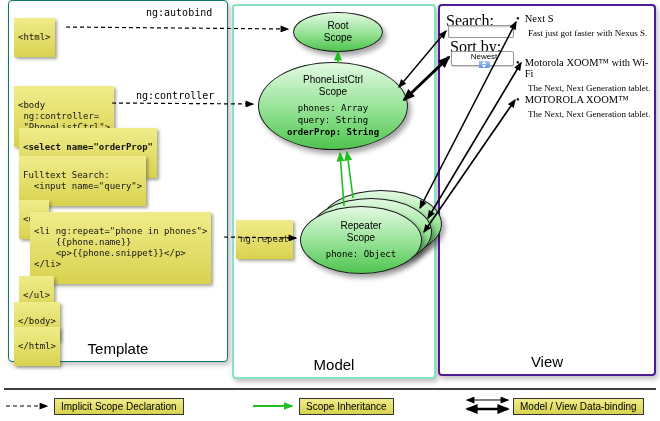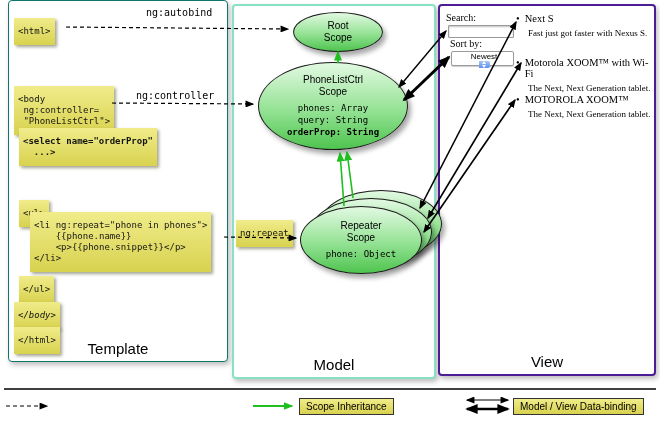--- a/index.html
+++ b/index.html
@@ -12,40 +12,40 @@
   .panel-template { left:8px;   top:0; width:218px; height:360px; border:1px solid #0f766e;text-decoration:underline; }
   .panel-model    { left:232px; top:4px;  width:200px; height:371px; border:2px solid #86e2c2; }
   .panel-view     { left:438px; top:4px;  width:214px; height:368px; border:2px solid #4c1d95; }
   .panel-label { position:absolute; bottom:4px; left:0; width:100%; text-align:center;
                  font-size:15px; color:#000; }
 
   
   .code { position:absolute; z-index:4; font-family:"DejaVu Sans Mono", monospace;
           font-size:9px; line-height:11px; white-space:pre; color:#141414;
           background:linear-gradient(to bottom,#f0ec8a,#d8d24f);
-          padding:8px 4px; box-shadow:2px 2px 3px rgba(90,90,60,0.55); }
+          padding:14px 4px; box-shadow:2px 2px 3px rgba(90,90,60,0.55); }
   .bold { font-weight:bold; }
   .arrow-label { position:absolute; z-index:6; font-family:"DejaVu Sans Mono", monospace;
                  font-size:10px; color:#000; }
 
   
   .scope { position:absolute; z-index:3; border:1px solid #1a1a1a; border-radius:50%;
            background:linear-gradient(to bottom,#e2f9e2 0%,#94e294 55%,#4fc44f 100%);
            box-shadow:3px 4px 5px rgba(0,0,0,0.35);
            display:flex; flex-direction:column; align-items:center; justify-content:center;
            text-align:center; }
   .scope-title { font-size:10px; line-height:12px; white-space:pre-line; color:#000; }
   .scope-props { margin-top:4px; font-family:"DejaVu Sans Mono", monospace; font-size:9px;
                  line-height:12px; color:#000; }
   .scope-props div { white-space:pre; }
   .scope-empty { z-index:2; }
 
   
   .serif { font-family:"Liberation Serif", serif; }
-  .view-text { position:absolute; z-index:4; font-size:10px; color:#000;text-align:center; }
+  .view-text { position:absolute; z-index:4; font-size:16px; color:#000;text-align:center; }
   .search-input { position:absolute; z-index:4; left:448px; top:25px; width:64px; height:11px;
                   border:1px solid #9a9a9a; background:#fff; border-radius:1px;
                   box-shadow:inset 0 1px 2px rgba(0,0,0,0.25); }
   .dropdown { position:absolute; z-index:4; left:451px; top:51px; width:58px; height:13px;
               border:1px solid #9a9a9a; background:#fff; border-radius:2px;
               display:flex; align-items:center; justify-content:space-between;
               font-size:8px; padding-left:3px; box-shadow:0 1px 1px rgba(0,0,0,0.2);flex-direction:column; }
   .dd-btn { width:11px; height:13px; border-radius:0 2px 2px 0;
             background:linear-gradient(to bottom,#a8c6f8,#5b8ef0);
             display:flex; flex-direction:column; align-items:center; justify-content:center; }
@@ -79,27 +79,29 @@
   <div class="panel panel-view">
     <div class="panel-label">View</div>
   </div>
 
   <div class="code" style="left:14px; top:18px;">&lt;html&gt;</div>
   <div class="code" style="left:14px; top:86px;">&lt;body
  ng:controller=
  "PhoneListCtrl"&gt;</div>
   <div class="code bold" style="left:19px; top:128px;">&lt;select name="orderProp"
   ...&gt;</div>
+  <div class="code" style="left:19px; top:156px;">Fulltext Search:
+  &lt;input name="query"&gt;</div>
   <div class="code" style="left:19px; top:200px;">&lt;ul&gt;</div>
   <div class="code" style="left:30px; top:212px;">&lt;li ng:repeat="phone in phones"&gt;
     {{phone.name}}
     &lt;p&gt;{{phone.snippet}}&lt;/p&gt;
 &lt;/li&gt;</div>
   <div class="code" style="left:19px; top:276px;">&lt;/ul&gt;</div>
-  <div class="code" style="left:14px; top:302px;font-style:italic;">&lt;/body&gt;</div>
+  <div class="code" style="left:14px; top:302px;">&lt;/body&gt;</div>
   <div class="code" style="left:14px; top:327px;">&lt;/html&gt;</div>
 
   <div class="arrow-label" style="left:146px; top:7px;">ng:autobind</div>
   <div class="arrow-label" style="left:136px; top:90px;">ng:controller</div>
   <div class="code" style="left:236px; top:220px;">ng:repeat</div>
 
   <div class="scope" style="left:293px; top:12px; width:88px; height:38px;">
     <div class="scope-title">Root
 Scope</div>
   </div>
@@ -149,20 +151,21 @@
     <div class="view-item-desc">The Next, Next Generation tablet.</div>
   </div>
   <div class="view-item serif" style="top:94px;">
     <div class="view-item-title">
       <span>•</span>
       <span>MOTOROLA XOOM™</span>
     </div>
     <div class="view-item-desc">The Next, Next Generation tablet.</div>
   </div>
 
+  <div class="legend-box" style="left:54px;">Implicit Scope Declaration</div>
   <div class="legend-box" style="left:513px;">Model / View Data-binding</div>
   <div class="legend-box" style="left:299px;">Scope Inheritance</div>
 
   <svg class="arrows" width="660" height="421">
     <defs>
       <marker id="ah" viewBox="0 0 10 8" markerWidth="9" markerHeight="7" refX="8.5" refY="4" orient="auto" markerUnits="userSpaceOnUse">
           <path d="M0,0 L10,4 L0,8 z" fill="#000"></path>
         </marker>
       <marker id="ahs" viewBox="0 0 10 8" markerWidth="9" markerHeight="7" refX="8.5" refY="4" orient="auto-start-reverse" markerUnits="userSpaceOnUse">
           <path d="M0,0 L10,4 L0,8 z" fill="#000"></path>

